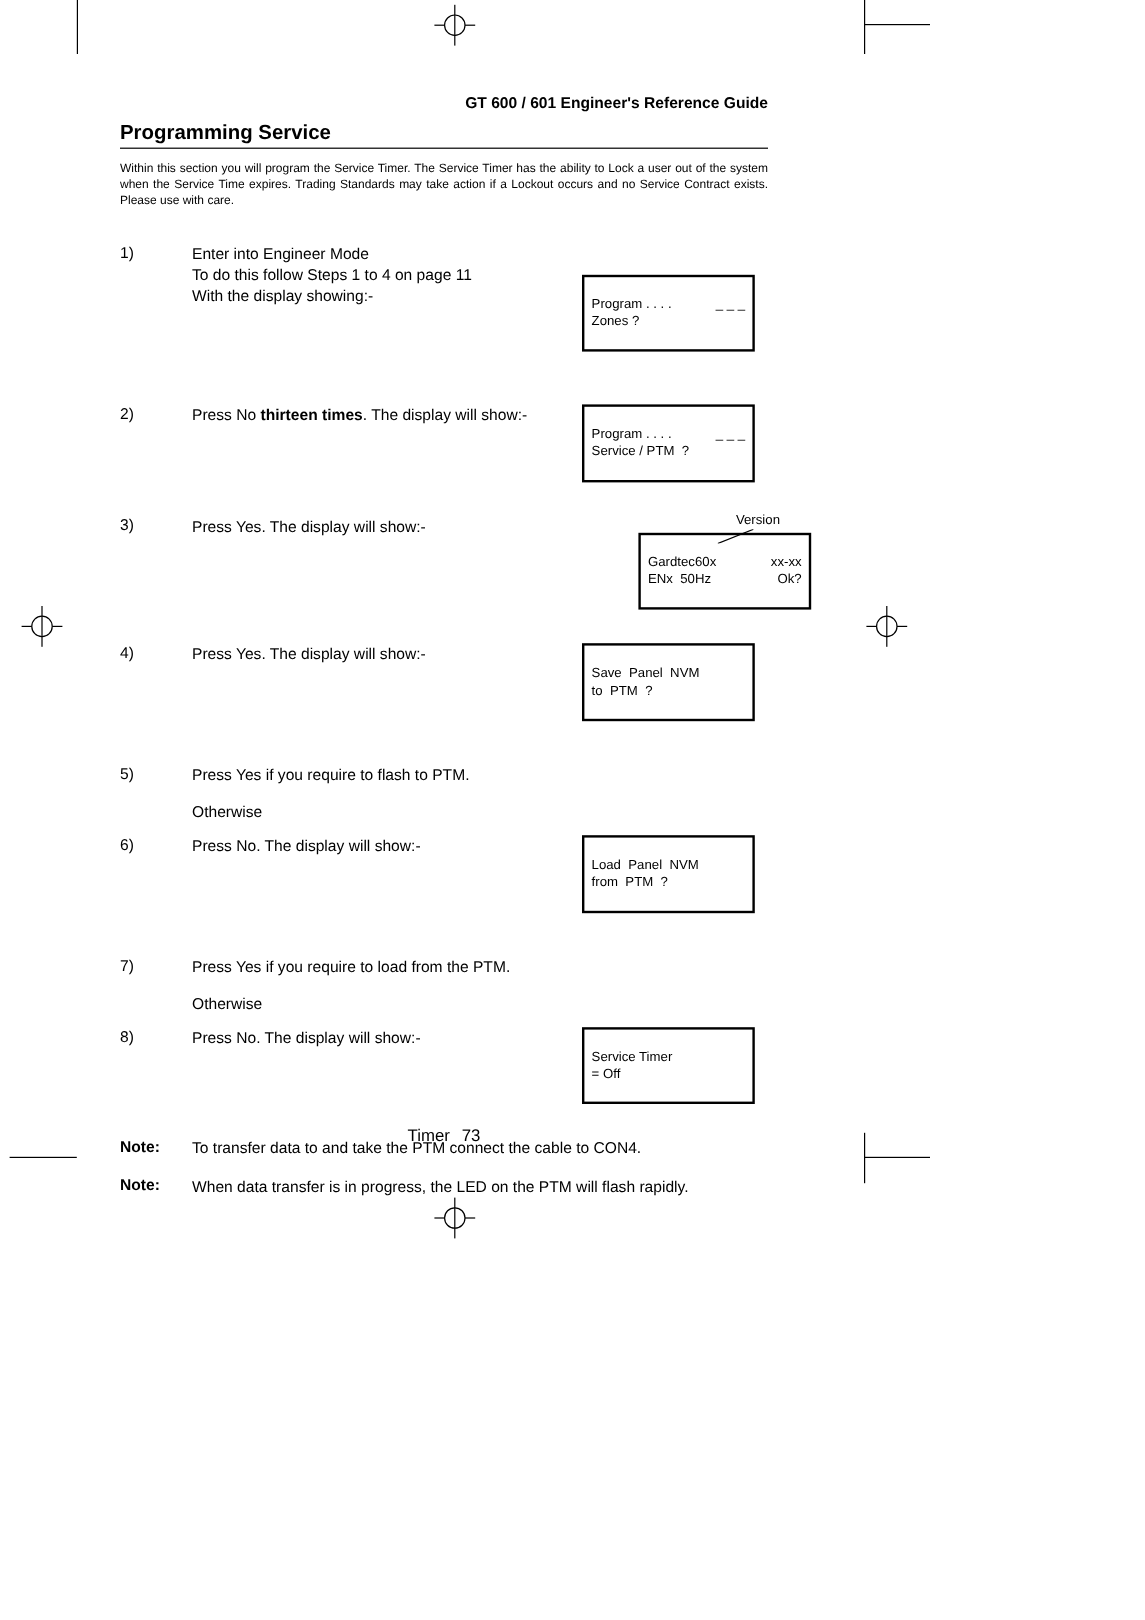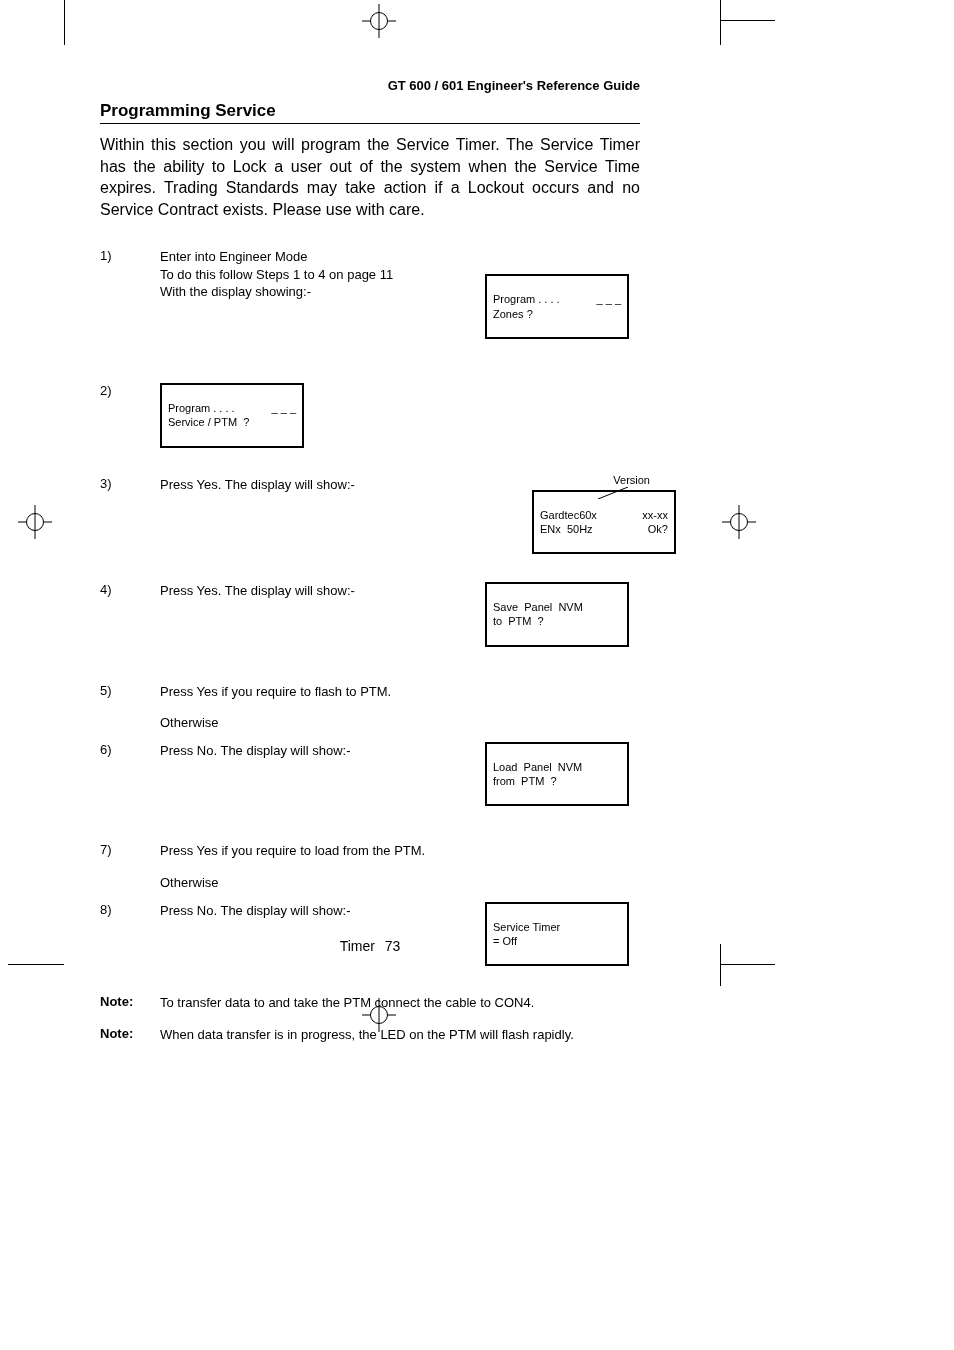--- a/index.html
+++ b/index.html
@@ -68,21 +68,21 @@
     margin-bottom: 8px;
   }
   h1.section-title {
     font-size: 17px;
     font-weight: bold;
     margin: 0 0 2px 0;
     padding-bottom: 2px;
     border-bottom: 1.5px solid #000;
   }
   .intro {
-    font-size: 16px;
+    font-size: 10px;
     text-align: justify;
     line-height: 1.35;
     margin-top: 10px;
     margin-bottom: 28px;
   }
 
   .steps {
     display: grid;
     grid-template-columns: 60px 325px 155px;
     column-gap: 0;
@@ -201,20 +201,23 @@
             <span>Program . . . .</span>
             <span>_ _ _</span>
           </div>
           <div class="row2"><span>Zones ?</span></div>
         </div>
       </div>
 
       <div class="spacer-lg"></div>
 
       <div class="step-num">2)</div>
+      <div class="step-text">
+        <span>Press No </span><span class="bold">thirteen times</span><span>. The display will show:-</span>
+      </div>
       <div class="step-display">
         <div class="lcd">
           <div class="row1">
             <span>Program . . . .</span>
             <span>_ _ _</span>
           </div>
           <div class="row2"><span>Service / PTM  ?</span></div>
         </div>
       </div>
 

